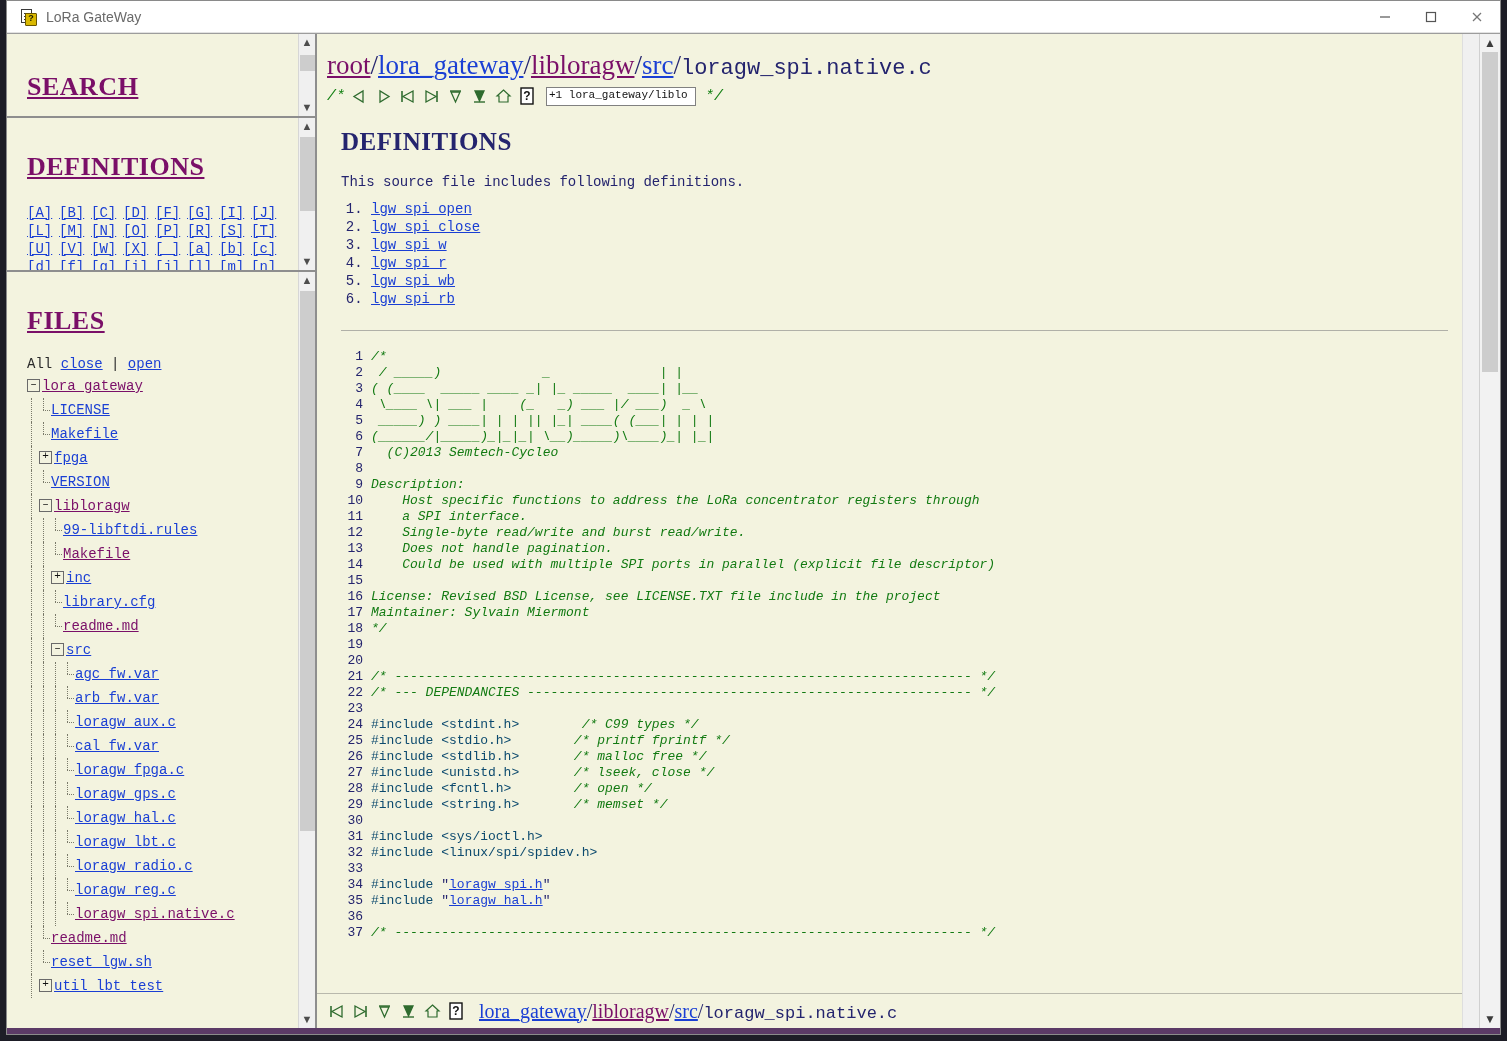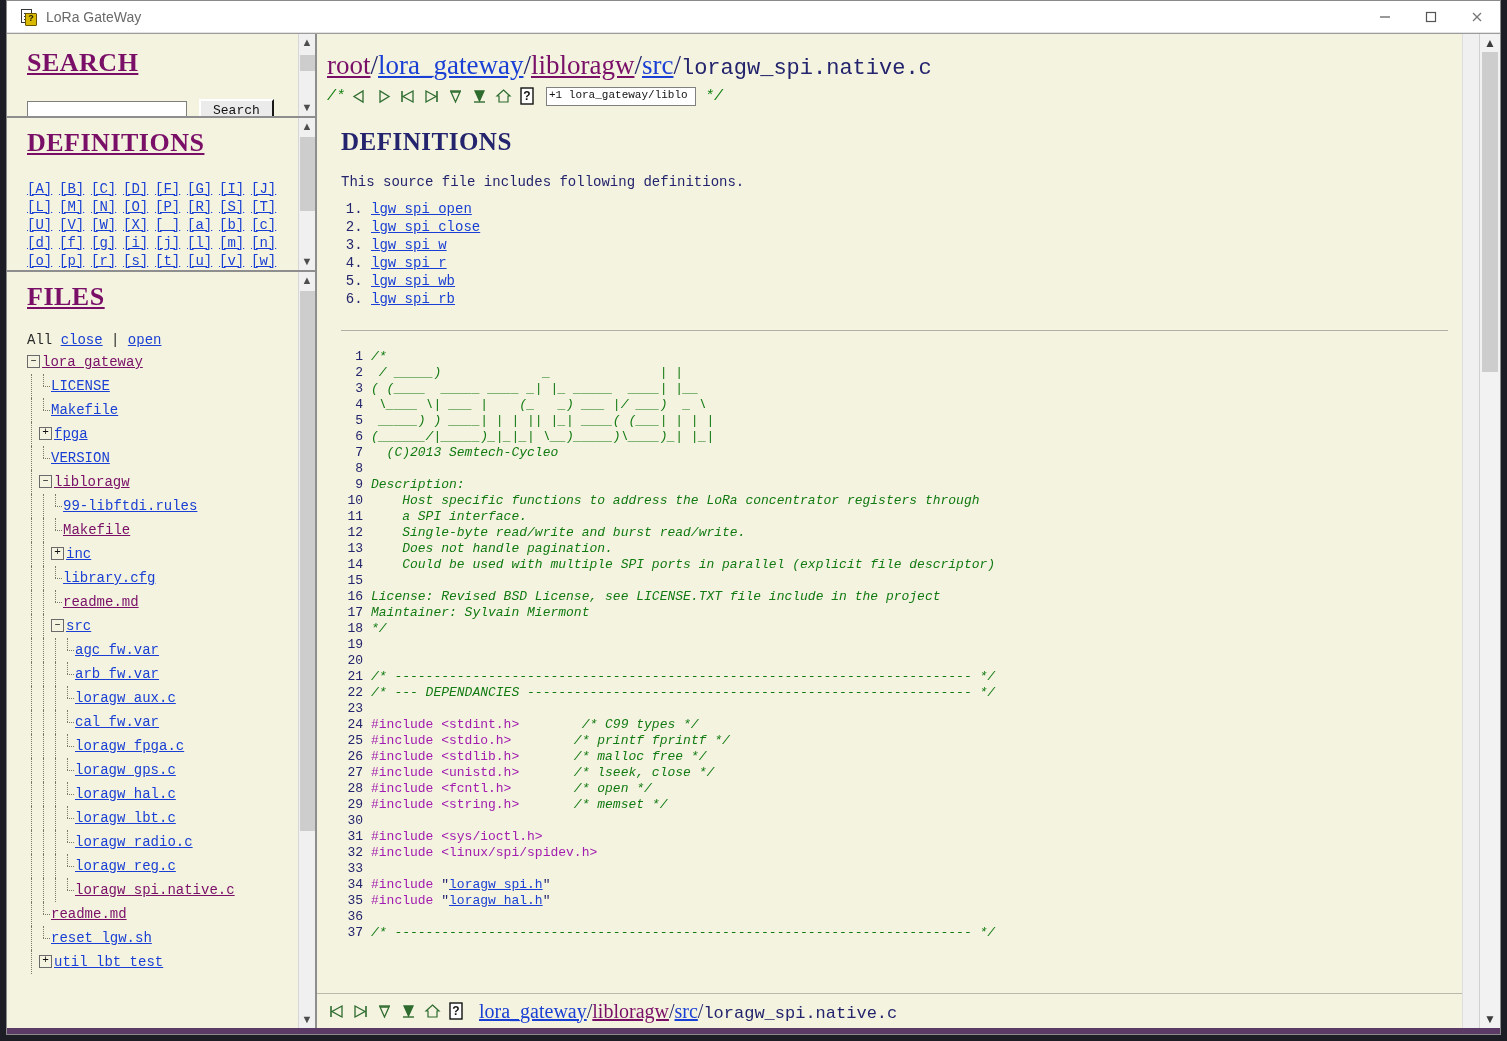--- a/index.html
+++ b/index.html
@@ -57,21 +57,21 @@
   }
   
   #leftcol{
     width:310px;min-width:310px;display:flex;flex-direction:column;
     border-right:2px solid #8e8e8e;box-sizing:border-box;
   }
   .frame{
     position:relative;display:flex;background:#f3f3df;overflow:hidden;
     border-bottom:2px solid #8e8e8e;box-sizing:border-box;
   }
-  .frame-inner{flex:1;overflow:hidden;position:relative;padding:0;}
+  .frame-inner{flex:1;overflow:hidden;position:relative;padding:0;margin-top:24px;}
   
   .vscroll{
     width:17px;min-width:17px;background:#f0f0f0;border-left:1px solid #d6d6d6;
     display:flex;flex-direction:column;align-items:center;position:relative;
     box-sizing:border-box;
   }
   .vscroll .arrow{
     height:17px;width:17px;display:flex;align-items:center;justify-content:center;
     color:#4d4d4d;font-size:11px;line-height:11px;
   }
@@ -188,21 +188,21 @@
   ol.deflist li{line-height:18px;}
   hr.rule{
     margin:22px 14px 0 14px;border:0;border-top:1px solid #b0b0a8;
   }
   pre.code{
     margin:18px 0 0 14px;font-family:"Liberation Mono",monospace;font-size:13px;
     line-height:16px;color:#24246e;white-space:pre;
   }
   .ln{color:#24246e;display:inline-block;width:22px;text-align:right;margin-right:8px;}
   .cmt{color:#127a12;font-style:italic;}
-  .pre{color:#a21caf;font-family:Liberation Mono, monospace;}
+  .pre{color:#0c4a6e;font-family:Liberation Mono, monospace;}
   .str{color:#24246e;}
   .hdrlink{color:#1a3fd4;text-decoration:underline;}
   
   #statusbar{
     height:34px;min-height:34px;display:flex;align-items:center;gap:5px;
     padding-left:10px;background:#f3f3df;border-top:1px solid #b8b8ac;
     font-family:"Liberation Serif",serif;font-size:20px;
   }
   #statusbar .path{margin-left:8px;color:#24246e;white-space:nowrap;}
   #statusbar .path a{text-decoration:underline;}

